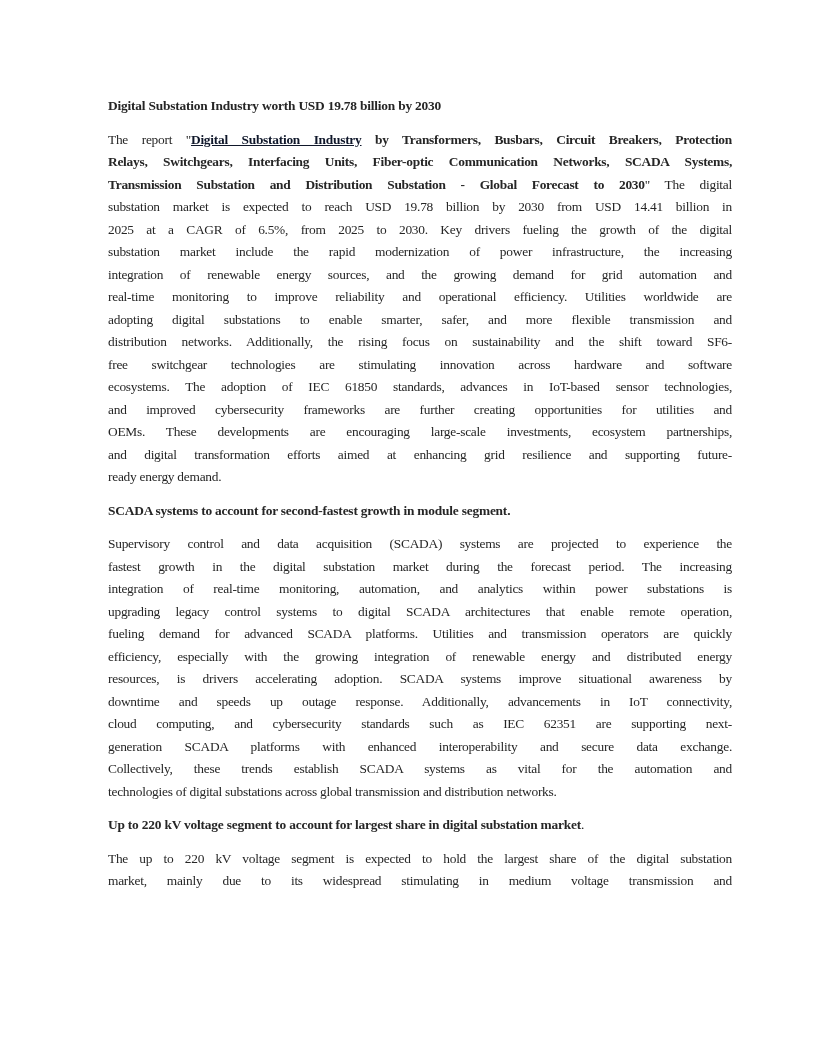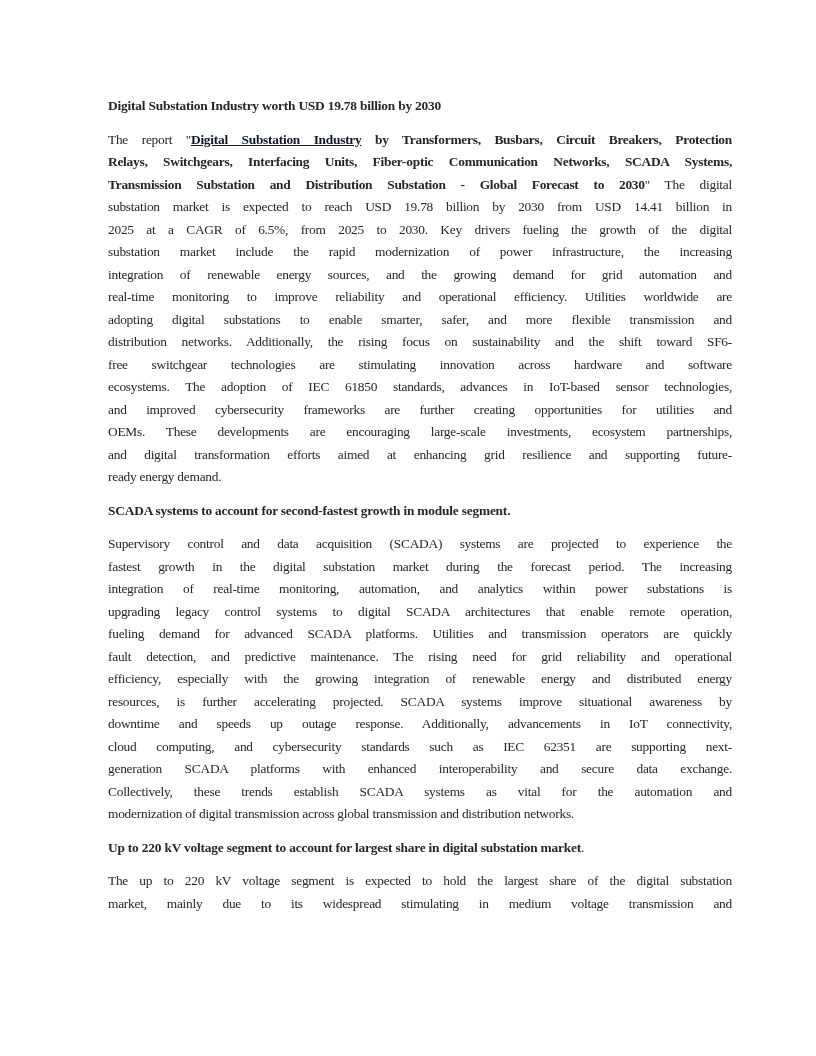--- a/index.html
+++ b/index.html
@@ -52,28 +52,27 @@
       </div>
   </div>
 
   <div class="heading">SCADA systems to account for second-fastest growth in module segment.</div>
   <div class="para" id="scada-lines">
       <div class="line">Supervisory control and data acquisition (SCADA) systems are projected to experience the</div>
       <div class="line">fastest growth in the digital substation market during the forecast period. The increasing</div>
       <div class="line">integration of real-time monitoring, automation, and analytics within power substations is</div>
       <div class="line">upgrading legacy control systems to digital SCADA architectures that enable remote operation,</div>
       <div class="line">fueling demand for advanced SCADA platforms. Utilities and transmission operators are quickly</div>
-      <div class="line">fault detection, and predictive maintenance. The rising need for grid reliability and operational</div>
       <div class="line">efficiency, especially with the growing integration of renewable energy and distributed energy</div>
-      <div class="line">resources, is further accelerating projected. SCADA systems improve situational awareness by</div>
+      <div class="line">resources, is drivers accelerating adoption. SCADA systems improve situational awareness by</div>
       <div class="line">downtime and speeds up outage response. Additionally, advancements in IoT connectivity,</div>
       <div class="line">cloud computing, and cybersecurity standards such as IEC 62351 are supporting next-</div>
       <div class="line">generation SCADA platforms with enhanced interoperability and secure data exchange.</div>
       <div class="line">Collectively, these trends establish SCADA systems as vital for the automation and</div>
-      <div class="line last">modernization of digital transmission across global transmission and distribution networks.</div>
+      <div class="line last">technologies of digital substations across global transmission and distribution networks.</div>
     </div>
 
   <div class="heading"><span>Up to 220 kV voltage segment to account for largest share in digital substation market</span><span style="font-weight:normal">.</span></div>
   <div class="para" id="voltage-lines">
       <div class="line">The up to 220 kV voltage segment is expected to hold the largest share of the digital substation</div>
       <div class="line">market, mainly due to its widespread stimulating in medium voltage transmission and</div>
     </div>
 
 </div>
 

